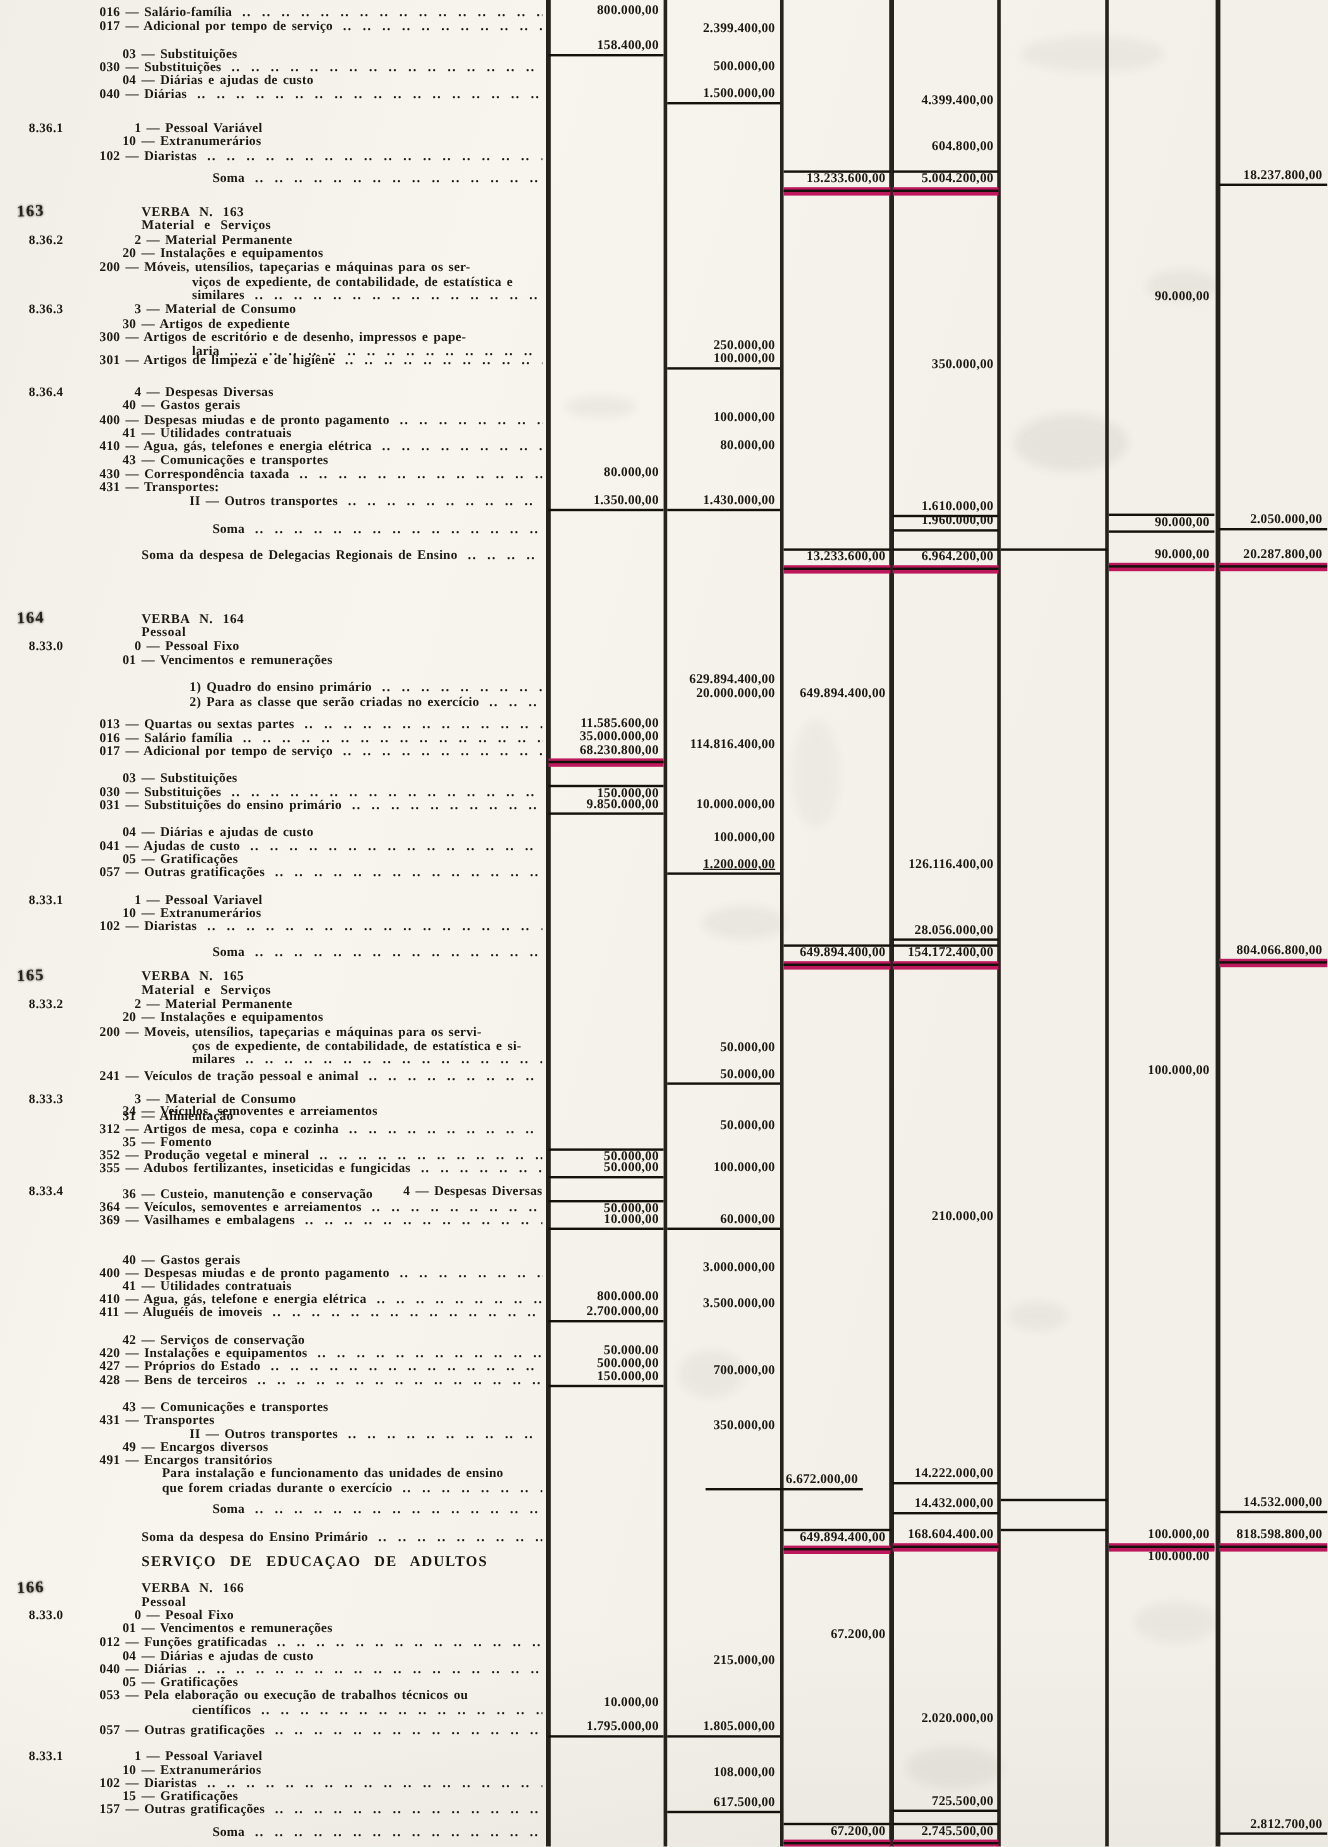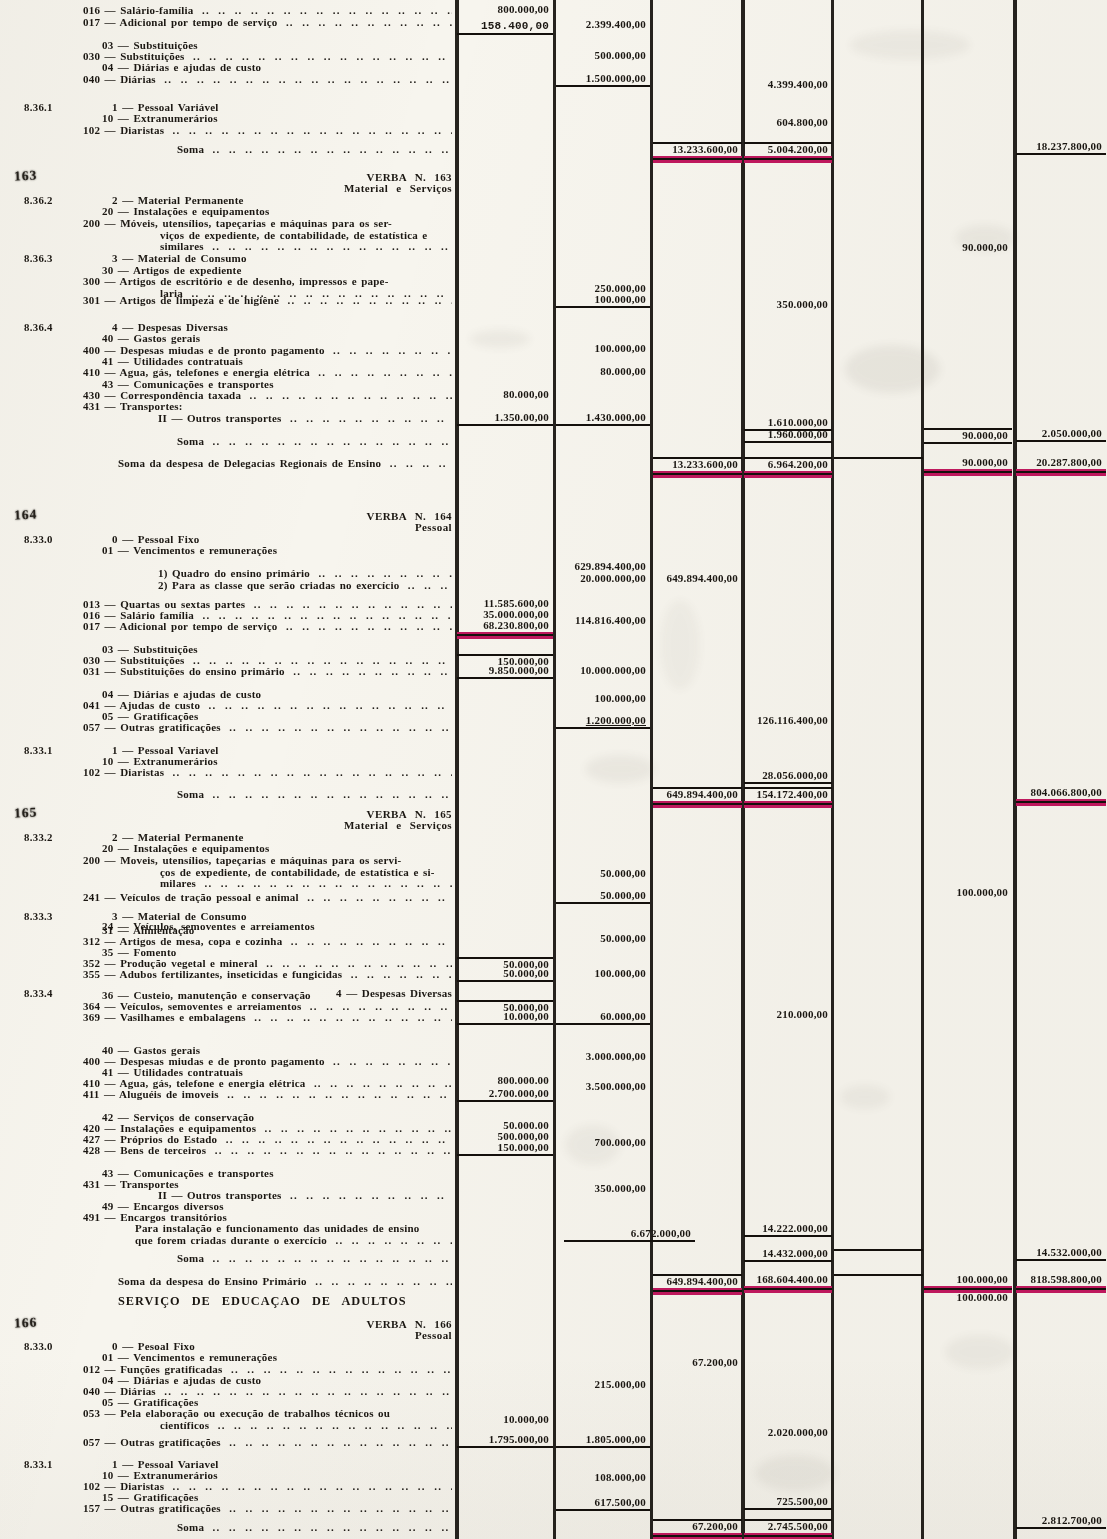--- a/index.html
+++ b/index.html
@@ -23,21 +23,21 @@
   .line{white-space:nowrap;overflow:hidden;letter-spacing:.2px;word-spacing:1.5px;}
   .t-item  > .desc > .line.l1{padding-left:83px;}
   .t-item  > .desc > .line.cont{padding-left:160px;}
   .t-group > .desc > .line.l1{padding-left:102px;}
   .t-single> .desc > .line.l1{padding-left:112px;}
   .t-plain > .desc > .line.l1{padding-left:118px;}
   .t-text  > .desc > .line.l1{padding-left:135px;}
   .t-text  > .desc > .line.cont{padding-left:135px;}
   .t-sub   > .desc > .line.l1{padding-left:158px;}
   .t-soma  > .desc > .line.l1{padding-left:177px;}
-  .t-verba > .desc > .line.l1{padding-left:118px;word-spacing:5px;letter-spacing:.4px;text-align:right;}
+  .t-verba > .desc > .line.l1{padding-left:118px;word-spacing:5px;letter-spacing:.4px;}
   .t-header> .desc > .line.l1{padding-left:118px;font-size:12.3px;letter-spacing:1px;word-spacing:7px;}
   .dots{letter-spacing:1.2px;word-spacing:4.5px;}
   .code{position:absolute;left:24px;top:0;font-size:10.8px;letter-spacing:.3px;}
   .stamp{position:absolute;left:14px;top:-2px;font-size:13.5px;letter-spacing:1px;
          transform:rotate(-2deg);text-shadow:0 0 2px rgba(20,16,10,.85);opacity:.95;}
   .cell{position:absolute;height:12px;text-align:right;padding-right:4px;font-size:11px;
         letter-spacing:.2px;}
   .cell.ul{border-bottom:2.3px solid #14100c;}
   .cell.ol{border-top:2.3px solid #14100c;}
   .cell.dbl{border-bottom:7px solid #be185d;}
@@ -75,21 +75,21 @@
     <div class="row t-item" style="top: 5px;">
       <div class="desc">
         <div class="line l1">016 — Salário-família<span class="dots"> .. .. .. .. .. .. .. .. .. .. .. .. .. .. .. .. .. .. .. .. .. .. .. .. .. ..</span></div>
       </div>
       <span class="cell" style="left: 457px; width: 92px; top: -1px;">800.000,00</span>
     </div>
     <div class="row t-item" style="top: 17px;">
       <div class="desc">
         <div class="line l1">017 — Adicional por tempo de serviço<span class="dots"> .. .. .. .. .. .. .. .. .. .. .. .. .. .. .. .. .. .. .. .. .. .. .. .. .. ..</span></div>
       </div>
-      <span class="cell ul" style="left: 457px; width: 92px; top: 4px; font-family: Liberation Mono, monospace;">158.400,00</span>
+      <span class="cell ul" style="left: 457px; width: 92px; top: 16px;">158.400,00</span>
       <span class="cell" style="left: 556px; width: 90px; top: 2px;">2.399.400,00</span>
     </div>
     <div class="row t-group" style="top: 40px;">
       <div class="desc">
         <div class="line l1">03 — Substituições</div>
       </div>
     </div>
     <div class="row t-item" style="top: 51px;">
       <div class="desc">
         <div class="line l1">030 — Substituições<span class="dots"> .. .. .. .. .. .. .. .. .. .. .. .. .. .. .. .. .. .. .. .. .. .. .. .. .. ..</span></div>
@@ -557,21 +557,21 @@
     <div class="row t-item" style="top: 1212px;">
       <div class="desc">
         <div class="line l1">491 — Encargos transitórios</div>
       </div>
     </div>
     <div class="row t-text" style="top: 1223px;">
       <div class="desc">
         <div class="line l1">Para instalação e funcionamento das unidades de ensino</div>
         <div class="line cont">que forem criadas durante o exercício<span class="dots"> .. .. .. .. .. .. .. .. .. .. .. .. .. .. .. .. .. .. .. .. .. .. .. .. .. ..</span></div>
       </div>
-      <span class="cell ul" style="left: 564px; width: 90px; top: 5px; padding-left: 37px;">6.672.000,00</span>
+      <span class="cell ul" style="left: 588px; width: 90px; top: 5px; padding-left: 37px;">6.672.000,00</span>
       <span class="cell ul" style="left: 744px; width: 84px; top: 0px;">14.222.000,00</span>
     </div>
     <div class="row t-soma" style="top: 1253px;">
       <div class="desc">
         <div class="line l1">Soma<span class="dots"> .. .. .. .. .. .. .. .. .. .. .. .. .. .. .. .. .. .. .. .. .. .. .. .. .. ..</span></div>
       </div>
       <span class="cell ul" style="left: 744px; width: 84px; top: -5px;">14.432.000,00</span>
       <span class="cell ol" style="left: 834px; width: 85px; top: -4px;"></span>
       <span class="cell ol" style="left: 924px; width: 84px; top: -4px; margin-top: 41px;">100.000.00</span>
       <span class="cell ul" style="left: 1016px; width: 86px; top: -6px;">14.532.000,00</span>

